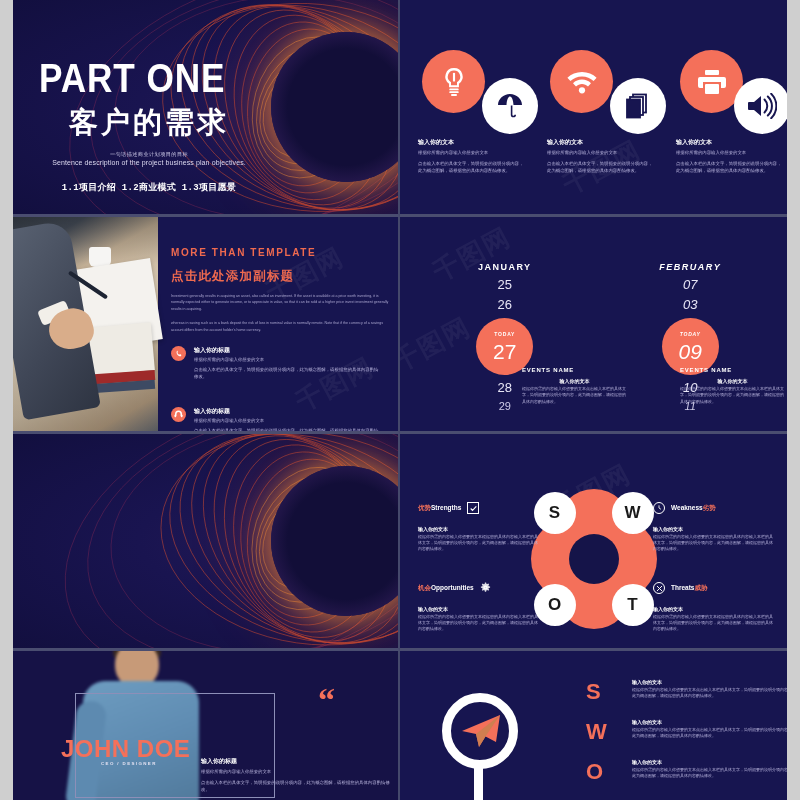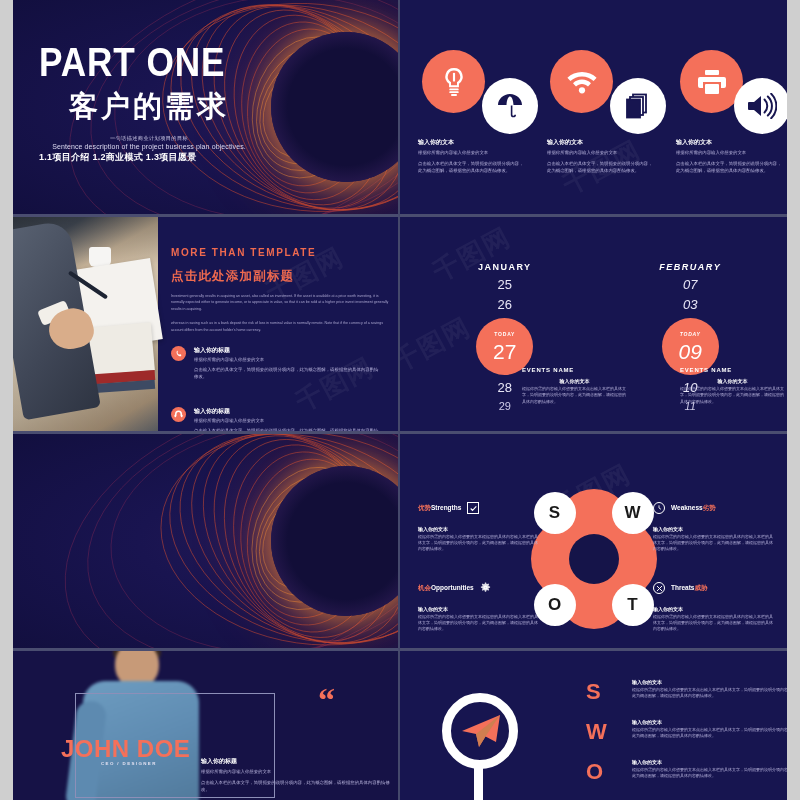--- a/index.html
+++ b/index.html
@@ -28,21 +28,21 @@
     box-shadow:0 0 26px 7px rgba(255,150,50,.55), 0 0 60px 20px rgba(220,70,40,.3); }
 
   
   .part-title{ font-size:40px; font-weight:bold; color:#fff; letter-spacing:1px;
      font-family:"Liberation Sans Narrow","Liberation Sans",sans-serif;
      transform:scaleX(.88); transform-origin:left center; line-height:1; }
   .part-cn{ font-size:29px; color:#fff; font-weight:bold; letter-spacing:3px;
      margin-top:5px; text-align:center; }
   .part-sub-cn{ font-size:5.2px; color:#c9c6e4; text-align:center; letter-spacing:.4px; }
   .part-sub-en{ font-size:7px; color:#dcd9f0; text-align:center; letter-spacing:.1px; margin-top:1px;}
-  .part-items{ font-size:9px; color:#fff; text-align:left; margin-top:1px; font-weight:bold; letter-spacing:.3px;}
+  .part-items{ font-size:9px; color:#fff; text-align:center; margin-top:15px; font-weight:bold; letter-spacing:.3px;font-family:Liberation Mono, monospace;}
 
   .hdr{ text-align:center; padding-top:10px; }
   .hdr-en{ font-size:10px; letter-spacing:1.6px; color:#e9e7f6; font-weight:bold; }
   .hdr-cn{ font-size:12.5px; letter-spacing:1.2px; color:#fff; font-weight:bold; margin-top:10px; }
   .hdr.coral .hdr-en{ color:#ef6a4f; }
   .hdr.coral .hdr-cn{ color:#ef6a4f; }
   .hdr.left{ text-align:left; }
 
   .body-cn{ font-size:4.4px; color:#b9b5dd; line-height:1.55; }
   .item-title{ font-size:6px; color:#fff; font-weight:bold; }
@@ -179,21 +179,21 @@
           <ellipse cx="303" cy="108" rx="57" ry="45" transform="rotate(136 303 108)"></ellipse>
         </g>
         <g stroke="#c0365c" opacity="0.55">
           <ellipse cx="270" cy="108" rx="168" ry="112" transform="rotate(-4 270 108)"></ellipse>
           <ellipse cx="258" cy="108" rx="182" ry="118" transform="rotate(-12 258 108)"></ellipse>
           <ellipse cx="246" cy="108" rx="196" ry="124" transform="rotate(-20 246 108)"></ellipse>
         </g>
       </g>
     </svg>
     <div class="blackhole"></div>
-    <div style="position:absolute;left:26px;top:42px;width:220px;">
+    <div style="position:absolute;left:26px;top:58px;width:220px;">
       <div class="part-title">PART ONE</div>
       <div class="part-cn">客户的需求</div>
       <div class="part-sub-cn" style="margin-top:8px;">一句话描述商业计划项目的目标</div>
       <div class="part-sub-en">Sentence description of the project business plan objectives.</div>
       <div class="part-items">1.1项目介绍 1.2商业模式 1.3项目愿景</div>
     </div>
   </div>
 
   <div class="slide r2">
     <div class="deepbg" style="background:#171550;"></div>

